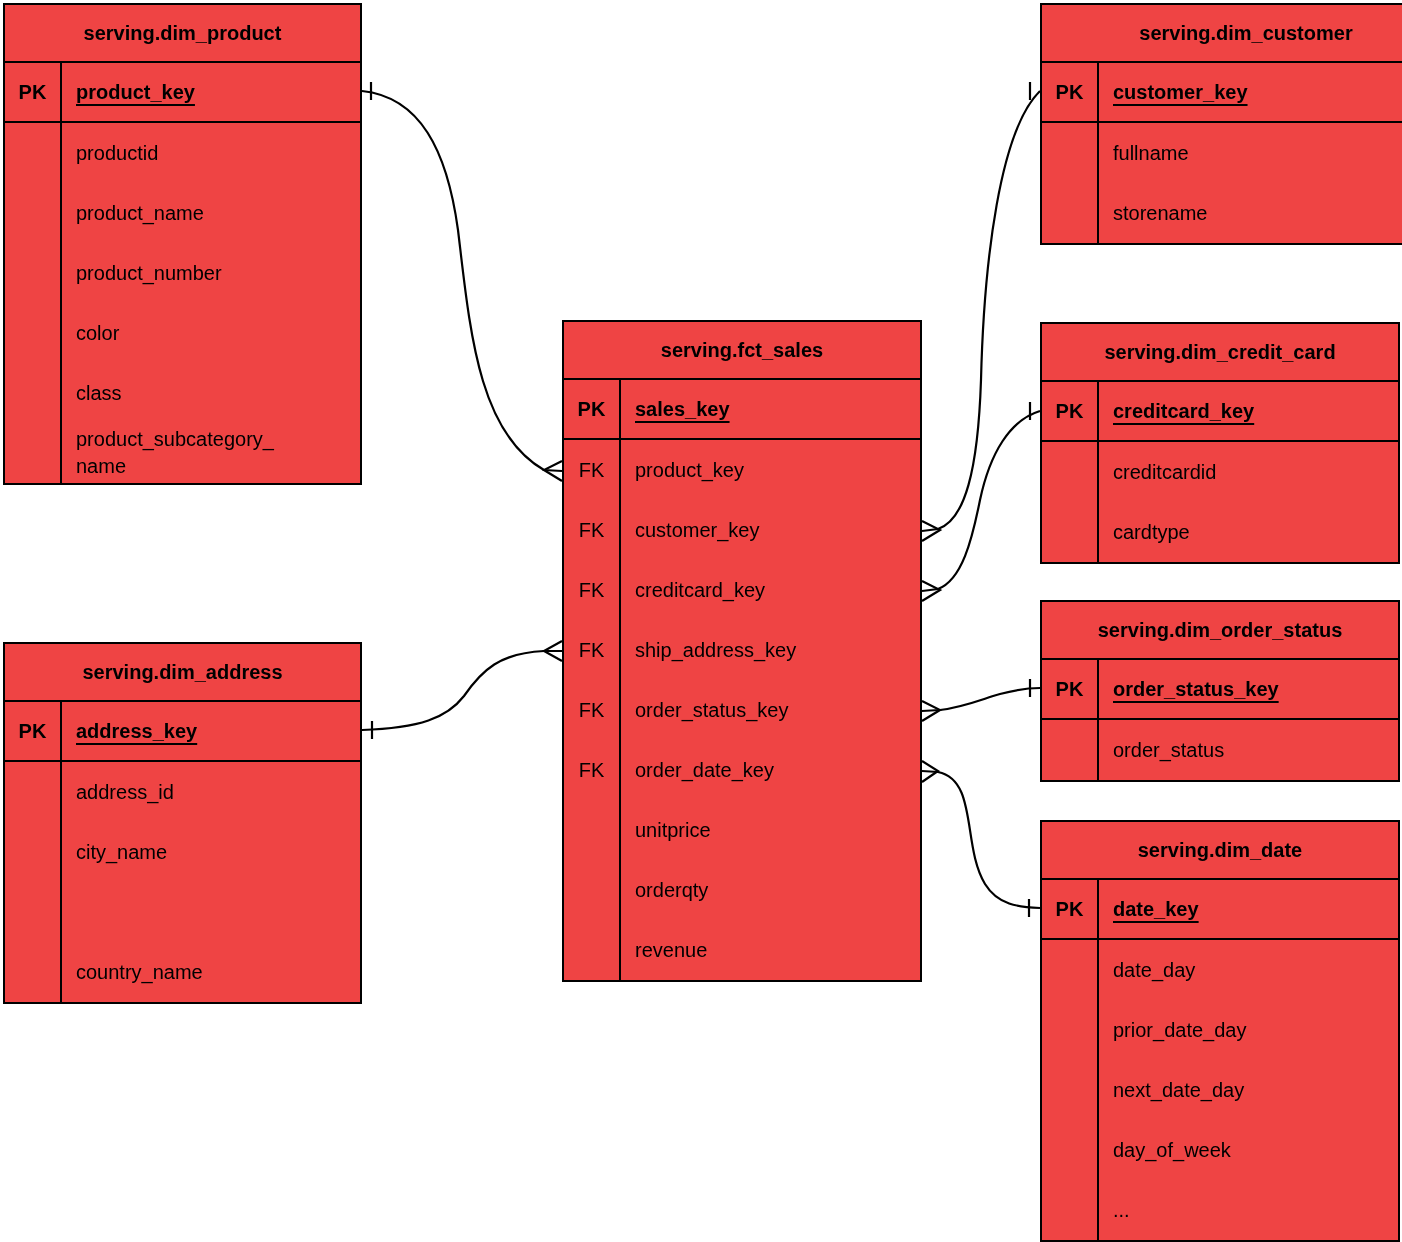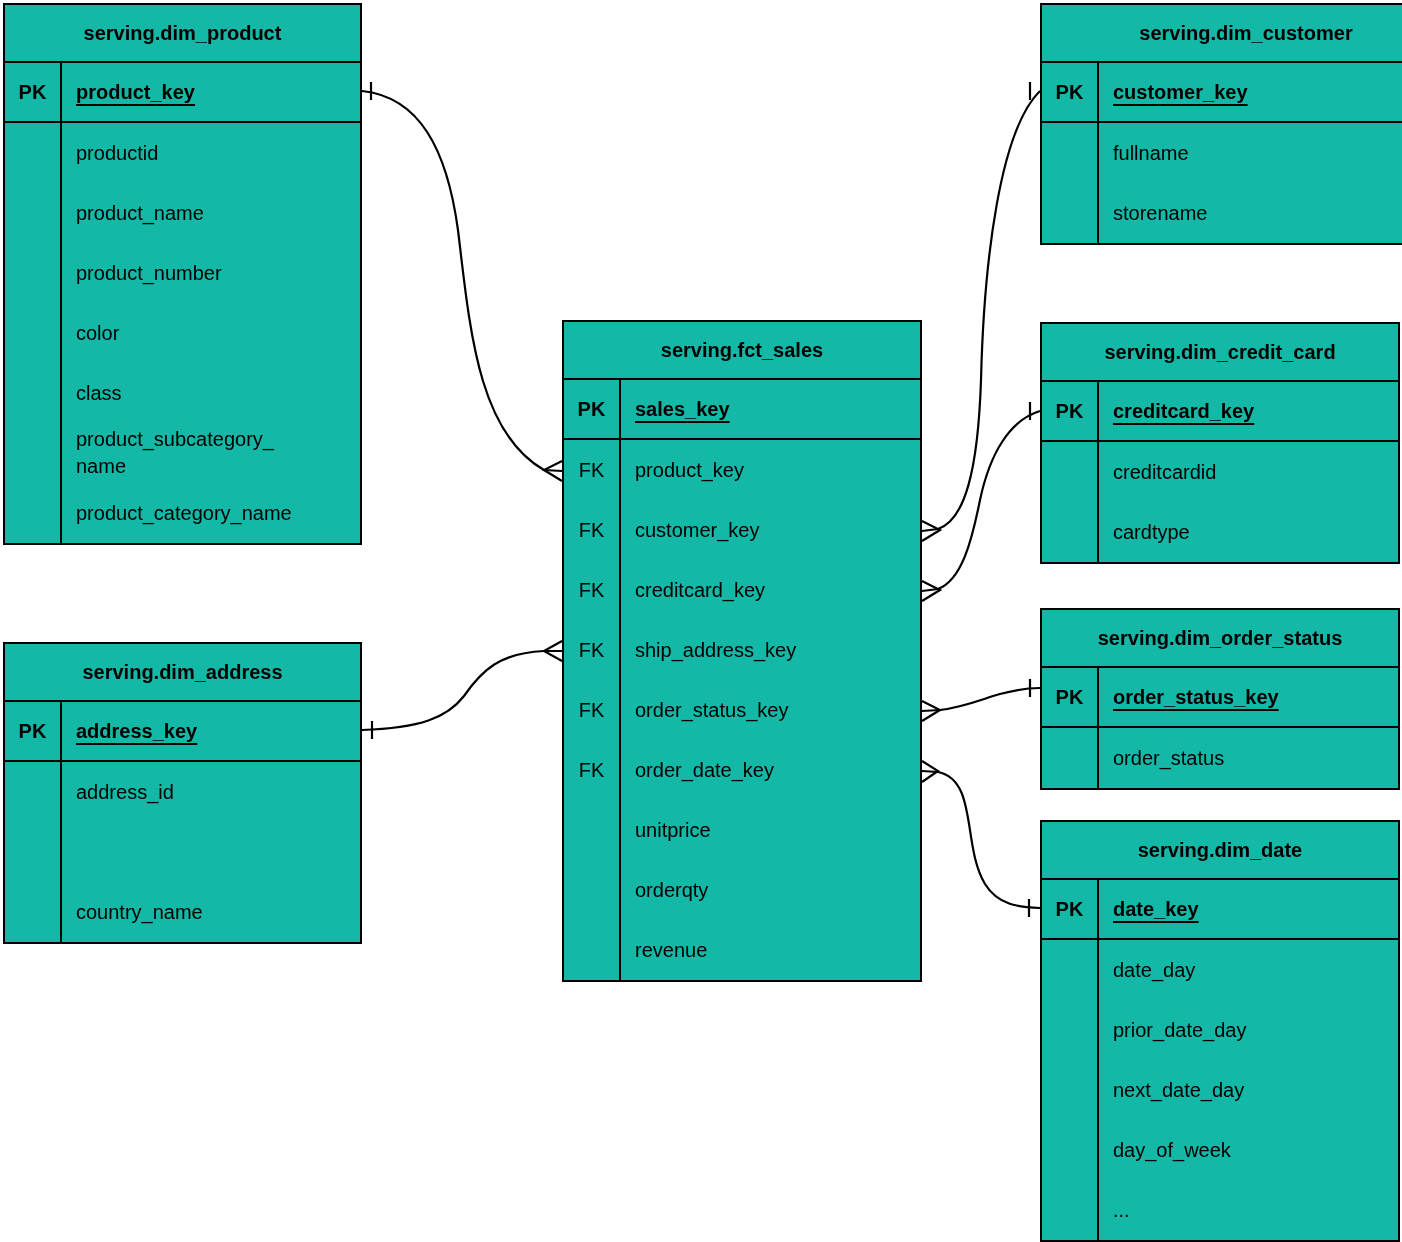--- a/index.html
+++ b/index.html
@@ -12,21 +12,21 @@
     overflow: hidden;
     position: relative;
   }
   .canvas {
     position: absolute;
     left: 0; top: 0;
     width: 1402px; height: 1242px;
   }
   .er-table {
     position: absolute;
-    background: #14b8a6;
+    background: #ef4444;
     border: 2px solid #000000;
     box-sizing: border-box;
     color: #000000;
   }
   .t-header {
     height: 56px;
     border-bottom: 2px solid #000000;
     display: flex;
     align-items: center;
     justify-content: center;
@@ -66,21 +66,21 @@
     font-weight: bold;
     text-decoration: underline;
     text-underline-offset: 5px;
   }
   
   #t-dim-product      { left: 3px;    top: 3px;   width: 359px; }
   #t-dim-address      { left: 3px;    top: 642px; width: 359px; }
   #t-fct-sales        { left: 562px;  top: 320px; width: 360px; }
   #t-dim-customer     { left: 1040px; top: 3px;   width: 412px; }
   #t-dim-credit-card  { left: 1040px; top: 322px; width: 360px; }
-  #t-dim-order-status { left: 1040px; top: 600px; width: 360px; margin-top: 8px; }
+  #t-dim-order-status { left: 1040px; top: 600px; width: 360px; }
   #t-dim-date         { left: 1040px; top: 820px; width: 360px; }
   svg.connectors {
     position: absolute;
     left: 0; top: 0;
     pointer-events: none;
   }
   svg.connectors path {
     stroke: #000000;
     stroke-width: 2.2;
     fill: none;
@@ -149,40 +149,40 @@
         </div>
       <div class="t-row">
           <div class="t-key"></div>
           <div class="t-field">class</div>
         </div>
       <div class="t-row">
           <div class="t-key"></div>
           <div class="t-field">product_subcategory_
 name</div>
         </div>
-      <div class="t-row">
-          <div class="t-key"></div>
-          <div class="t-field">product_category_name</div>
-        </div>
     </div>
   </div>
 
   <div class="er-table" id="t-dim-address">
     <div class="t-header">serving.dim_address</div>
     <div class="t-row t-pk-row">
       <div class="t-key">PK</div>
       <div class="t-field t-pk-field">address_key</div>
     </div>
     <div class="t-body">
       <div class="t-row">
           <div class="t-key"></div>
           <div class="t-field">address_id</div>
         </div>
       <div class="t-row">
           <div class="t-key"></div>
+          <div class="t-field">city_name</div>
+        </div>
+      <div class="t-row">
+          <div class="t-key"></div>
         </div>
       <div class="t-row">
           <div class="t-key"></div>
           <div class="t-field">country_name</div>
         </div>
     </div>
   </div>
 
   <div class="er-table" id="t-fct-sales">
     <div class="t-header">serving.fct_sales</div>

